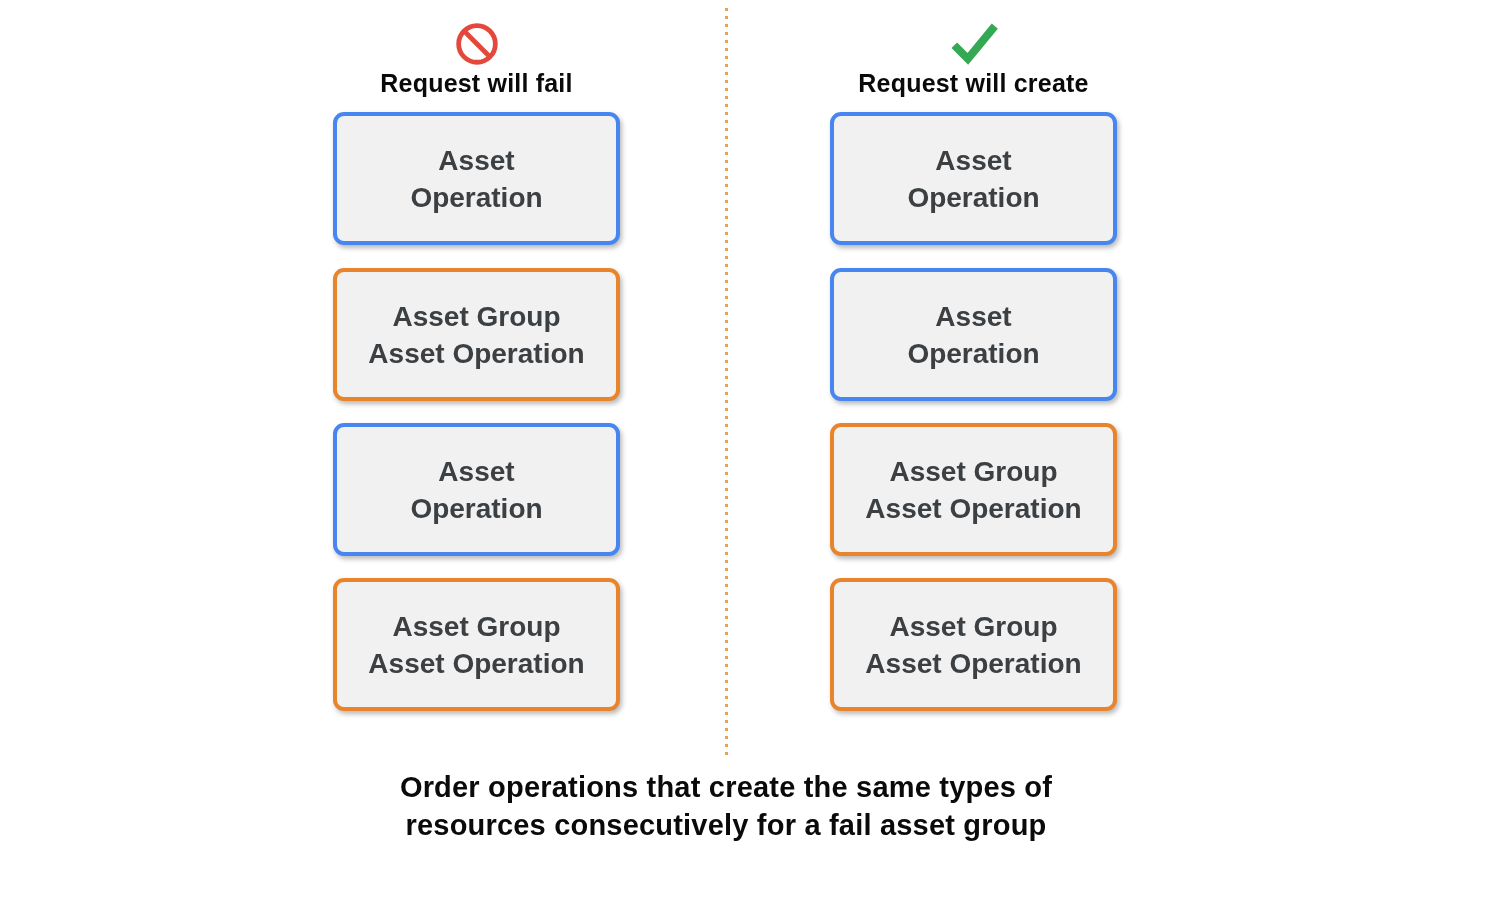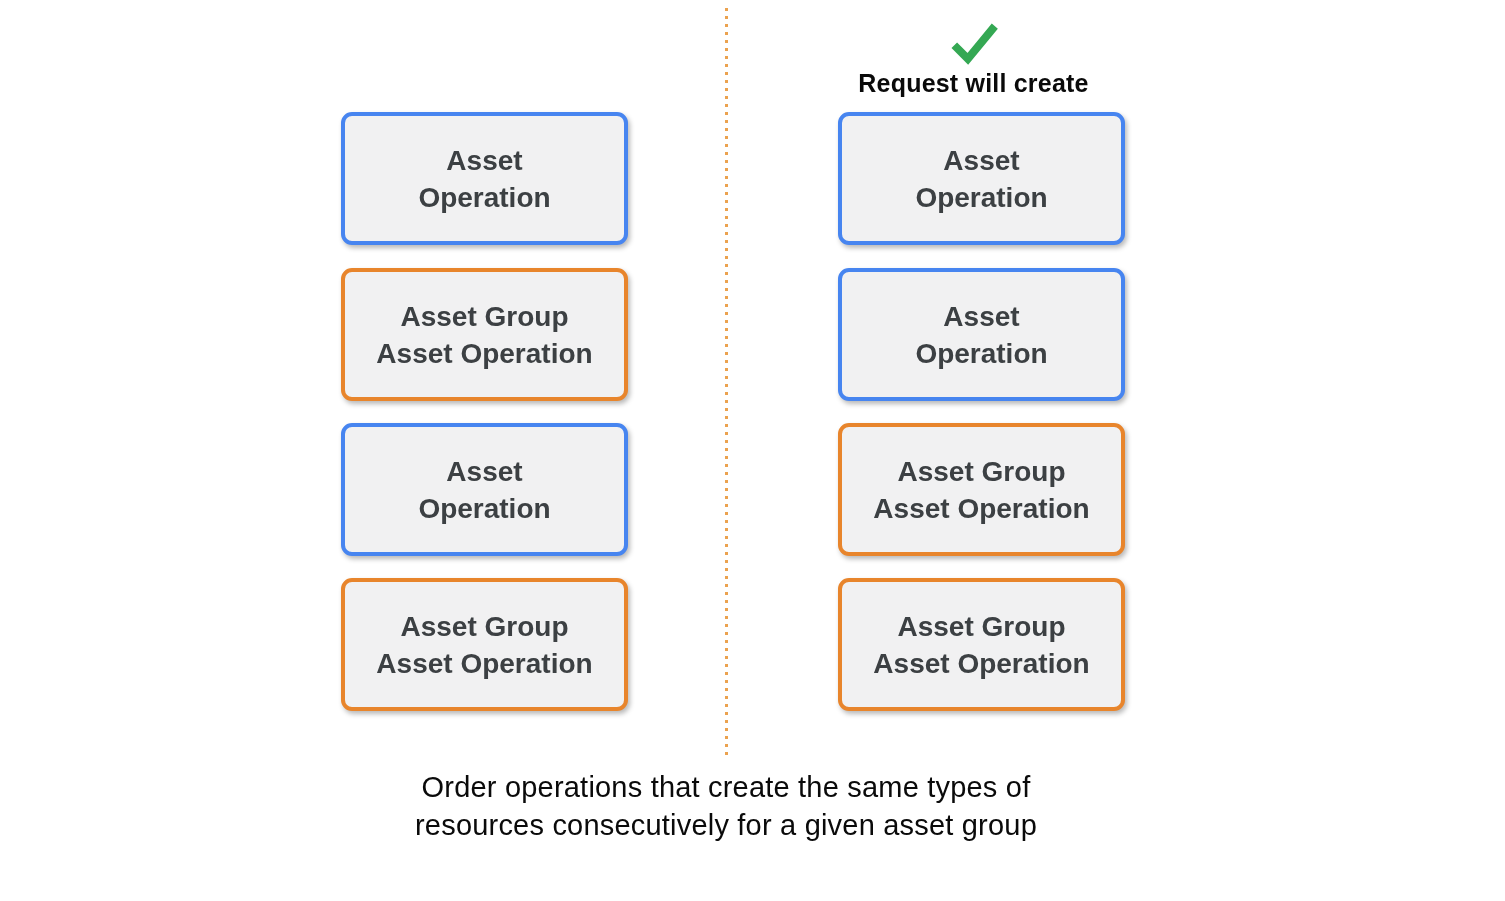--- a/index.html
+++ b/index.html
@@ -44,21 +44,21 @@
     position: absolute;
     top: 112px;
     width: 287px;
     height: 600px;
   }
   .box-col.fail    { left: 333px; }
   .box-col.succeed { left: 830px; }
 
   .box {
     position: absolute;
-    left: 8px;
+    left: 0;
     width: 100%;
     height: 133px;
     box-sizing: border-box;
     background: var(--box_fill);
     border: 4px solid #999999;
     border-radius: 11px;
     box-shadow: 2px 3px 5px rgba(0,0,0,0.28);
     display: flex;
     flex-direction: column;
     align-items: center;
@@ -96,30 +96,39 @@
 
   
   .caption {
     position: absolute;
     left: 0px;
     top: 768px;
     width: 1452px;
     text-align: center;
     font-size: 29px;
     line-height: 38px;
-    font-weight: normal;
+    font-weight: bold;
     color: var(--heading_text);
     letter-spacing: 0.2px;
   }
 </style>
 </head>
 <body>
 
 <div id="canvas">
 
+  <div class="col-header fail">
+    <span class="header-icon">
+      <svg class="prohibition-svg" width="44" height="46" viewBox="0 0 24 24">
+        <circle cx="12" cy="12.5" r="10" stroke-width="2.6"></circle>
+        <line x1="5.1" y1="5.6" x2="19" y2="19.5" stroke-width="2.6"></line>
+      </svg>
+    </span>
+    <div class="col-title">Request will fail</div>
+  </div>
 
   <div class="col-header succeed">
     <span class="header-icon">
       <svg class="check-svg" width="54" height="46" viewBox="0 0 24 21">
         <path d="M3 11.5 L9.2 17.7 L21.5 2.8" stroke-width="3.6" stroke-linejoin="miter"></path>
       </svg>
     </span>
     <div class="col-title">Request will create</div>
   </div>
 
@@ -158,16 +167,16 @@
     <div class="box pos-3" data-type="orange">
       <span class="line">Asset Group</span>
       <span class="line">Asset Operation</span>
     </div>
   </div>
 
   <div class="divider"></div>
 
   <div class="caption">
     <div>Order operations that create the same types of</div>
-    <div>resources consecutively for a given asset group</div>
+    <div>resources consecutively for a fail asset group</div>
   </div>
 
 </div>
 
 </body></html>

